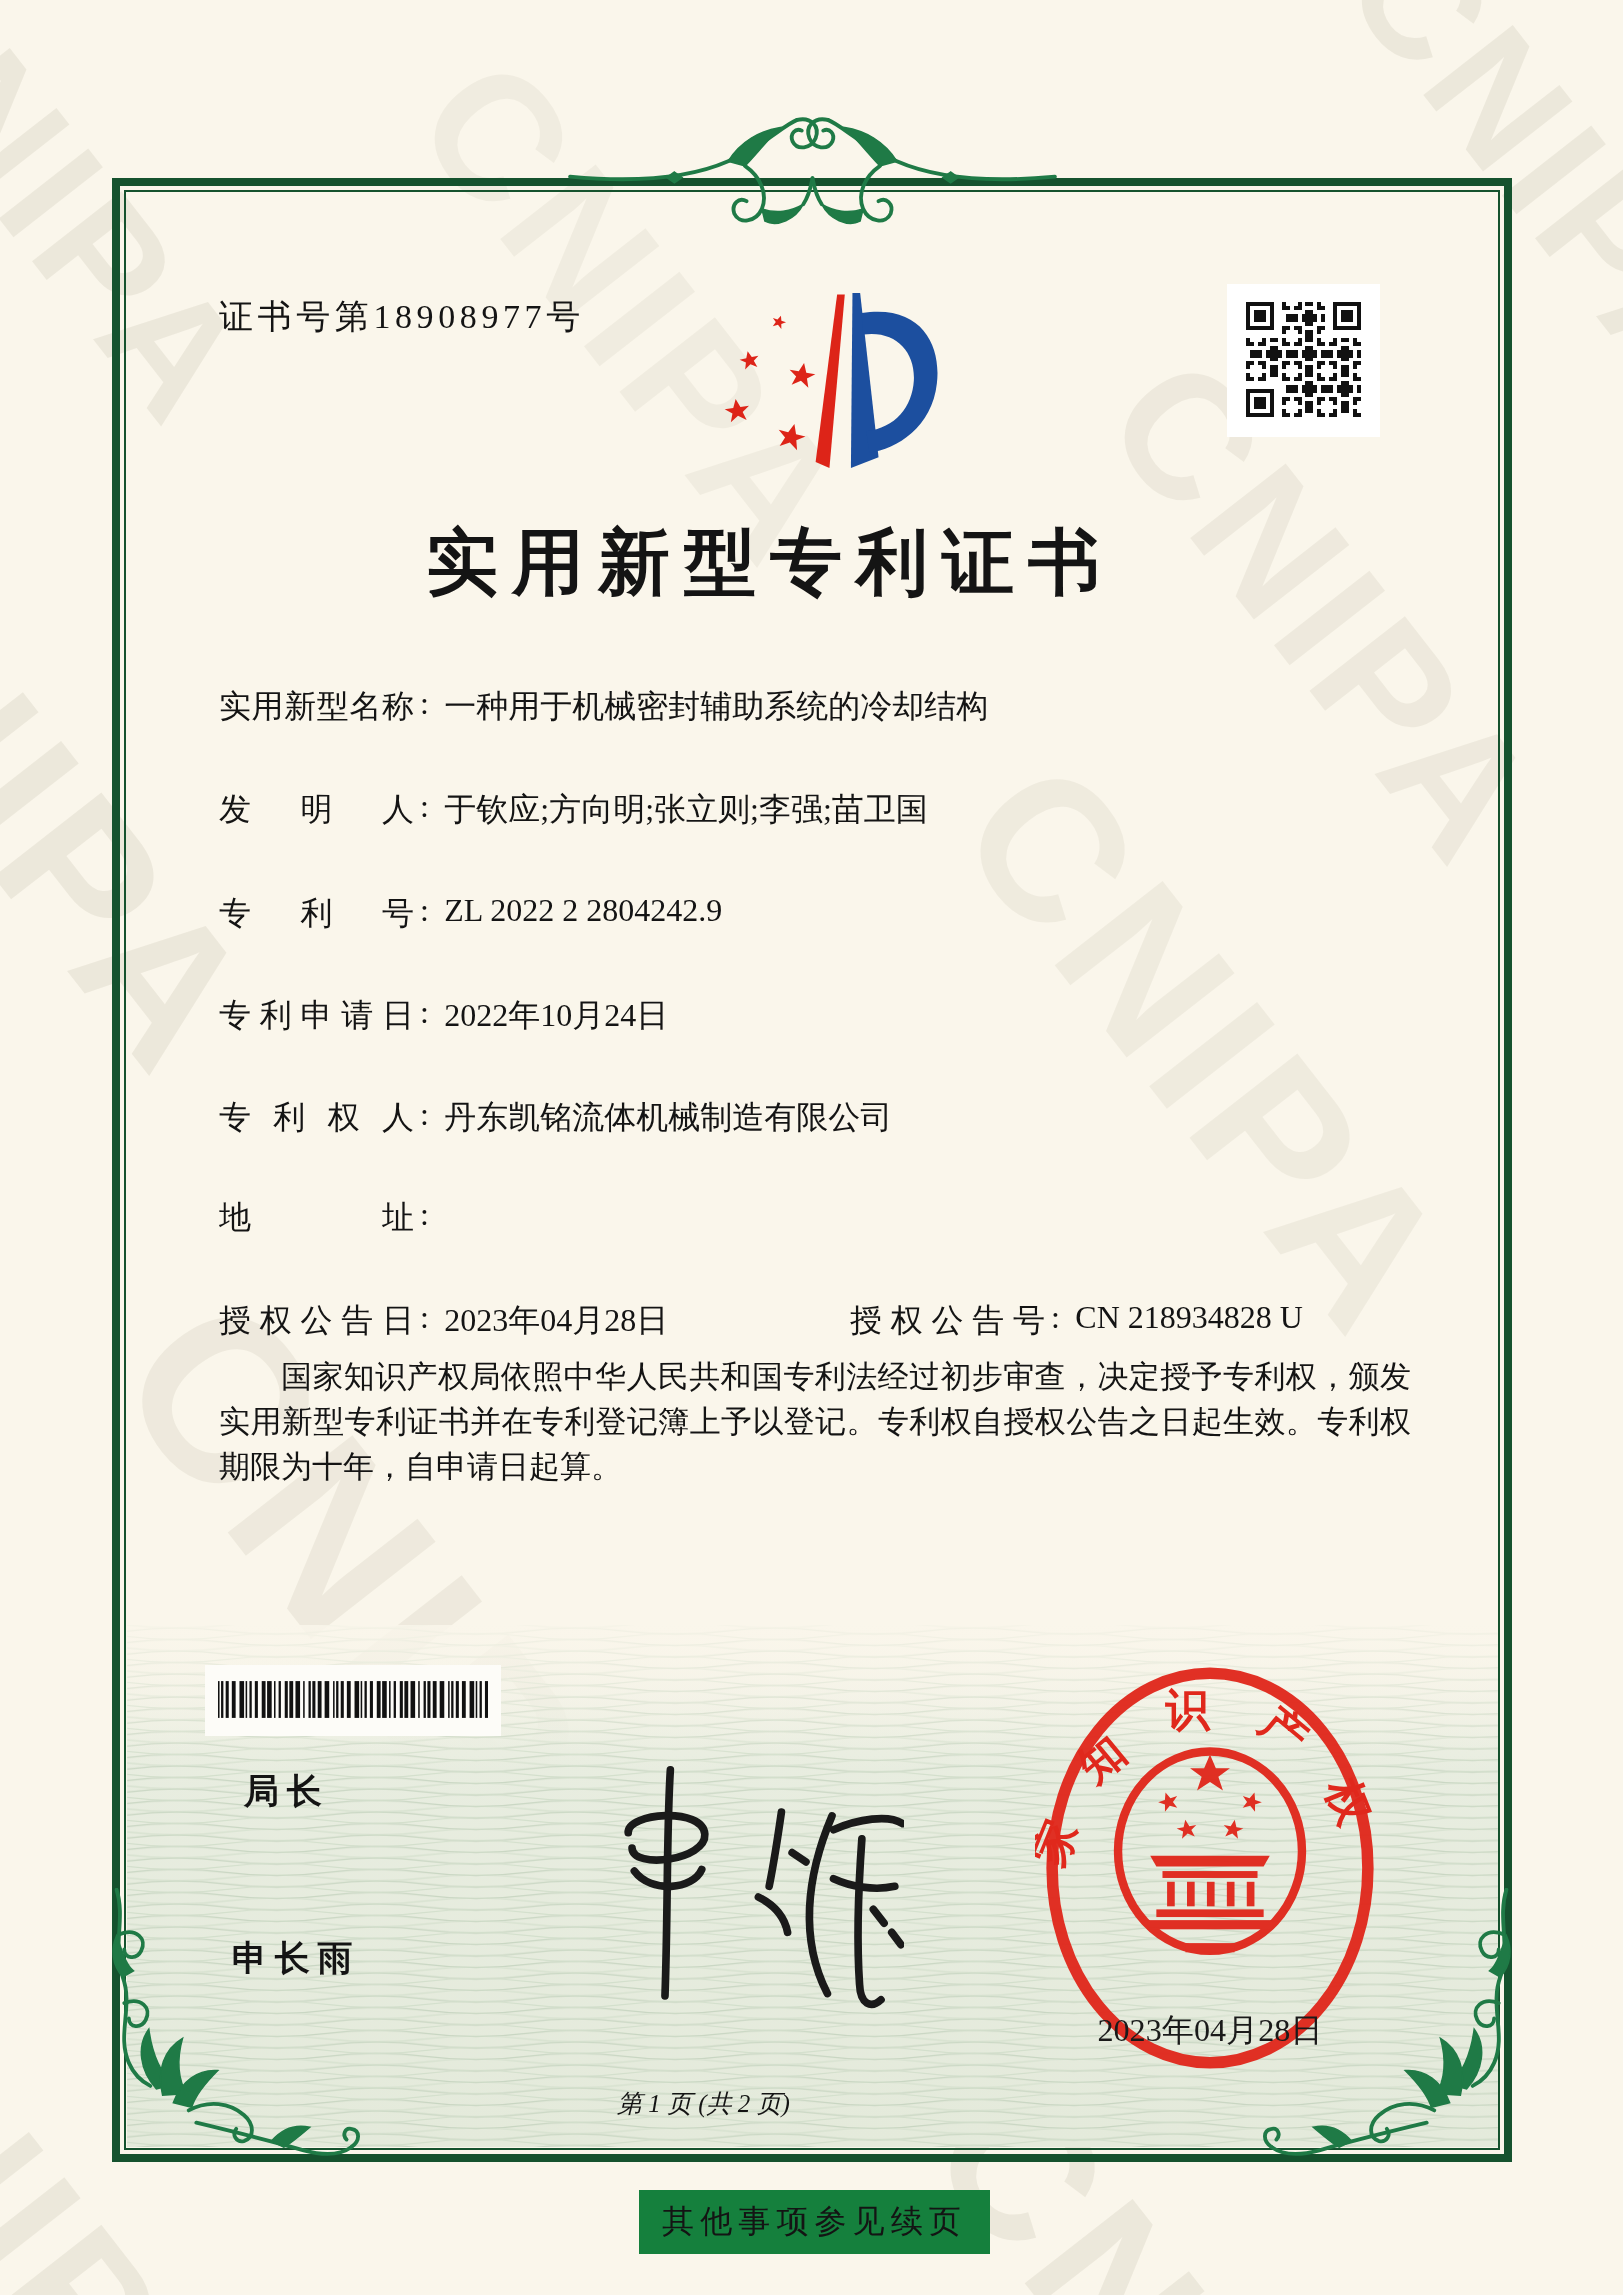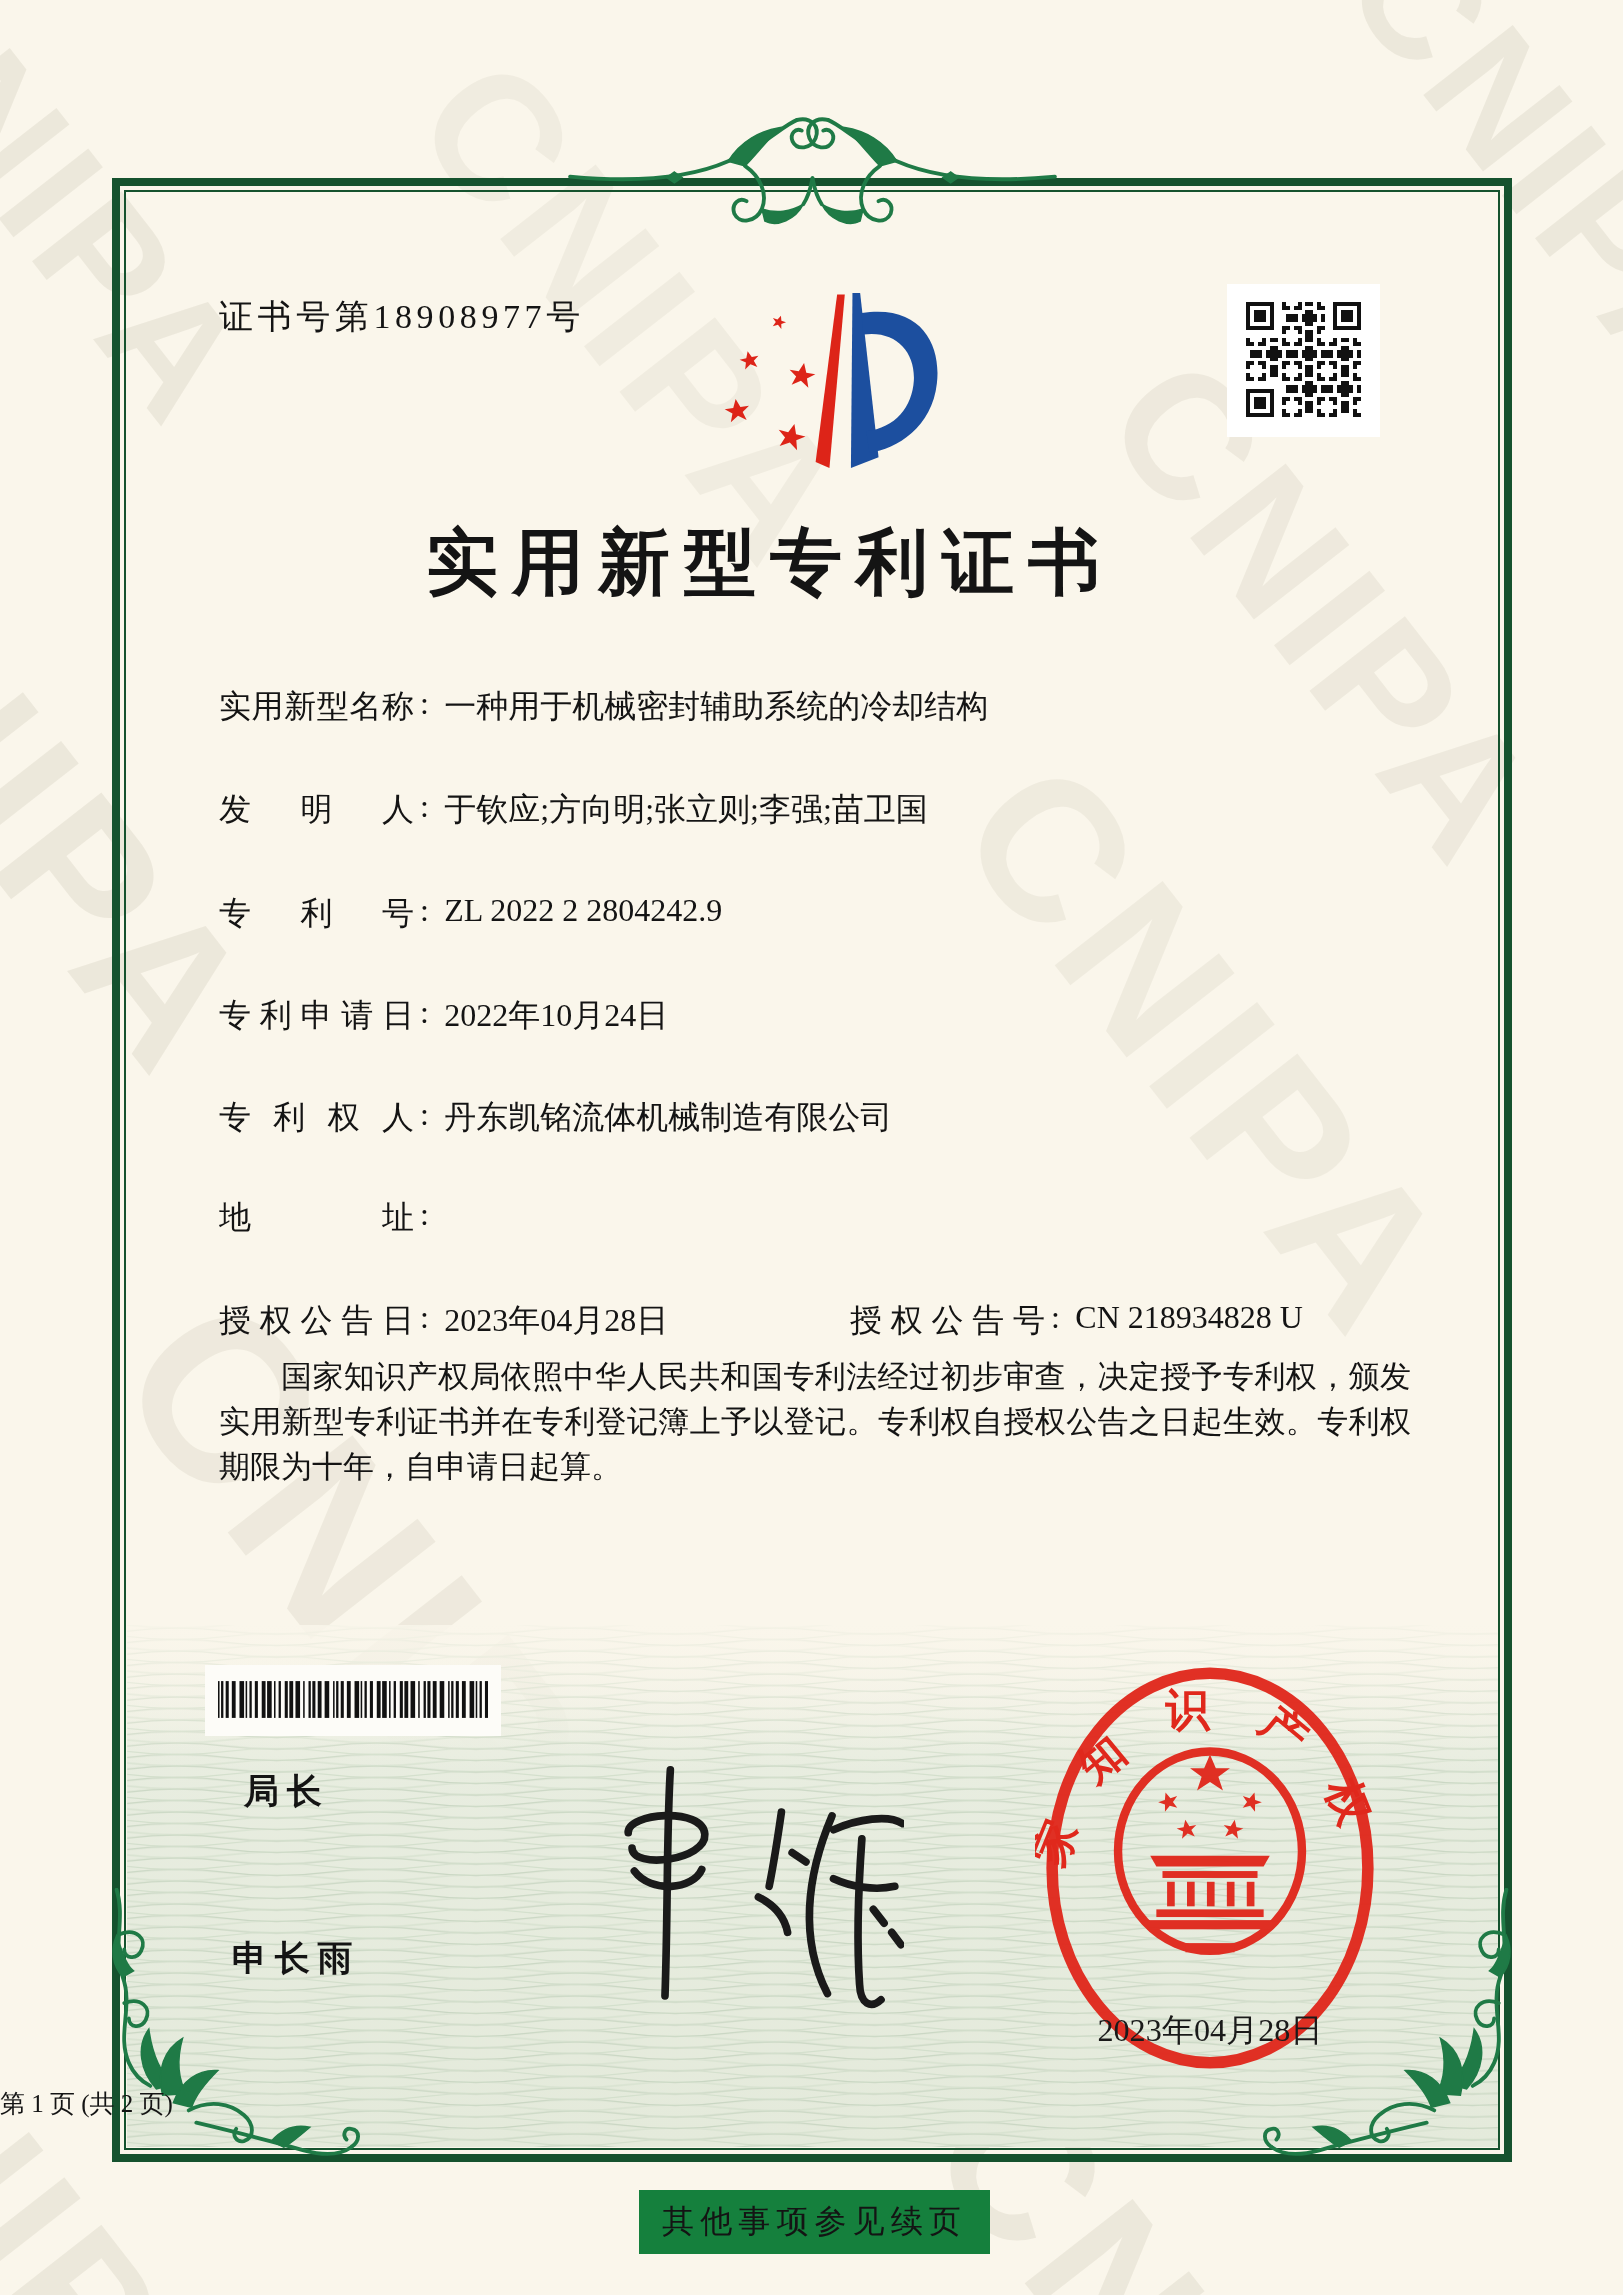--- a/index.html
+++ b/index.html
@@ -57,22 +57,22 @@
   .paras p{margin:0 0 10.7px 0;text-indent:2em;}
   .barcode-wrap{position:absolute;left:205px;top:1665px;width:296px;height:71px;
     background:#FDFCF8;z-index:5;}
   .barcode-wrap svg{position:absolute;left:13px;top:16px;}
   .signature{position:absolute;left:475px;top:1739px;z-index:6;}
   .sig-title{position:absolute;left:244px;top:1768px;font-size:35px;font-weight:bold;
     font-family:"Liberation Sans","DejaVu Sans",sans-serif;z-index:6;letter-spacing:7.7px;}
   .sig-name{position:absolute;left:232px;top:1935px;font-size:35px;font-weight:bold;
     font-family:"Liberation Sans","DejaVu Sans",sans-serif;z-index:6;letter-spacing:7.7px;}
   .seal{position:absolute;left:1035px;top:1658px;z-index:7;}
-  .page-footer{position:absolute;left:0;top:2087px;width:1407px;text-align:left;
-    font-size:25px;z-index:5;}
+  .page-footer{position:absolute;left:0;top:2087px;width:1407px;text-align:center;
+    font-size:25px;z-index:5;font-style:italic;}
   .note-box{position:absolute;left:639px;top:2190px;width:351px;height:64px;background:#15803d;
     display:flex;align-items:center;justify-content:center;font-size:32px;letter-spacing:6.1px;z-index:5;}
 </style>
 </head>
 <body>
 
 <div class="wm wm1">CNIPA</div>
 <div class="wm wm2">CNIPA</div>
 <div class="wm wm3">CNIPA</div>
 <div class="wm wm4">CNIPA</div>

